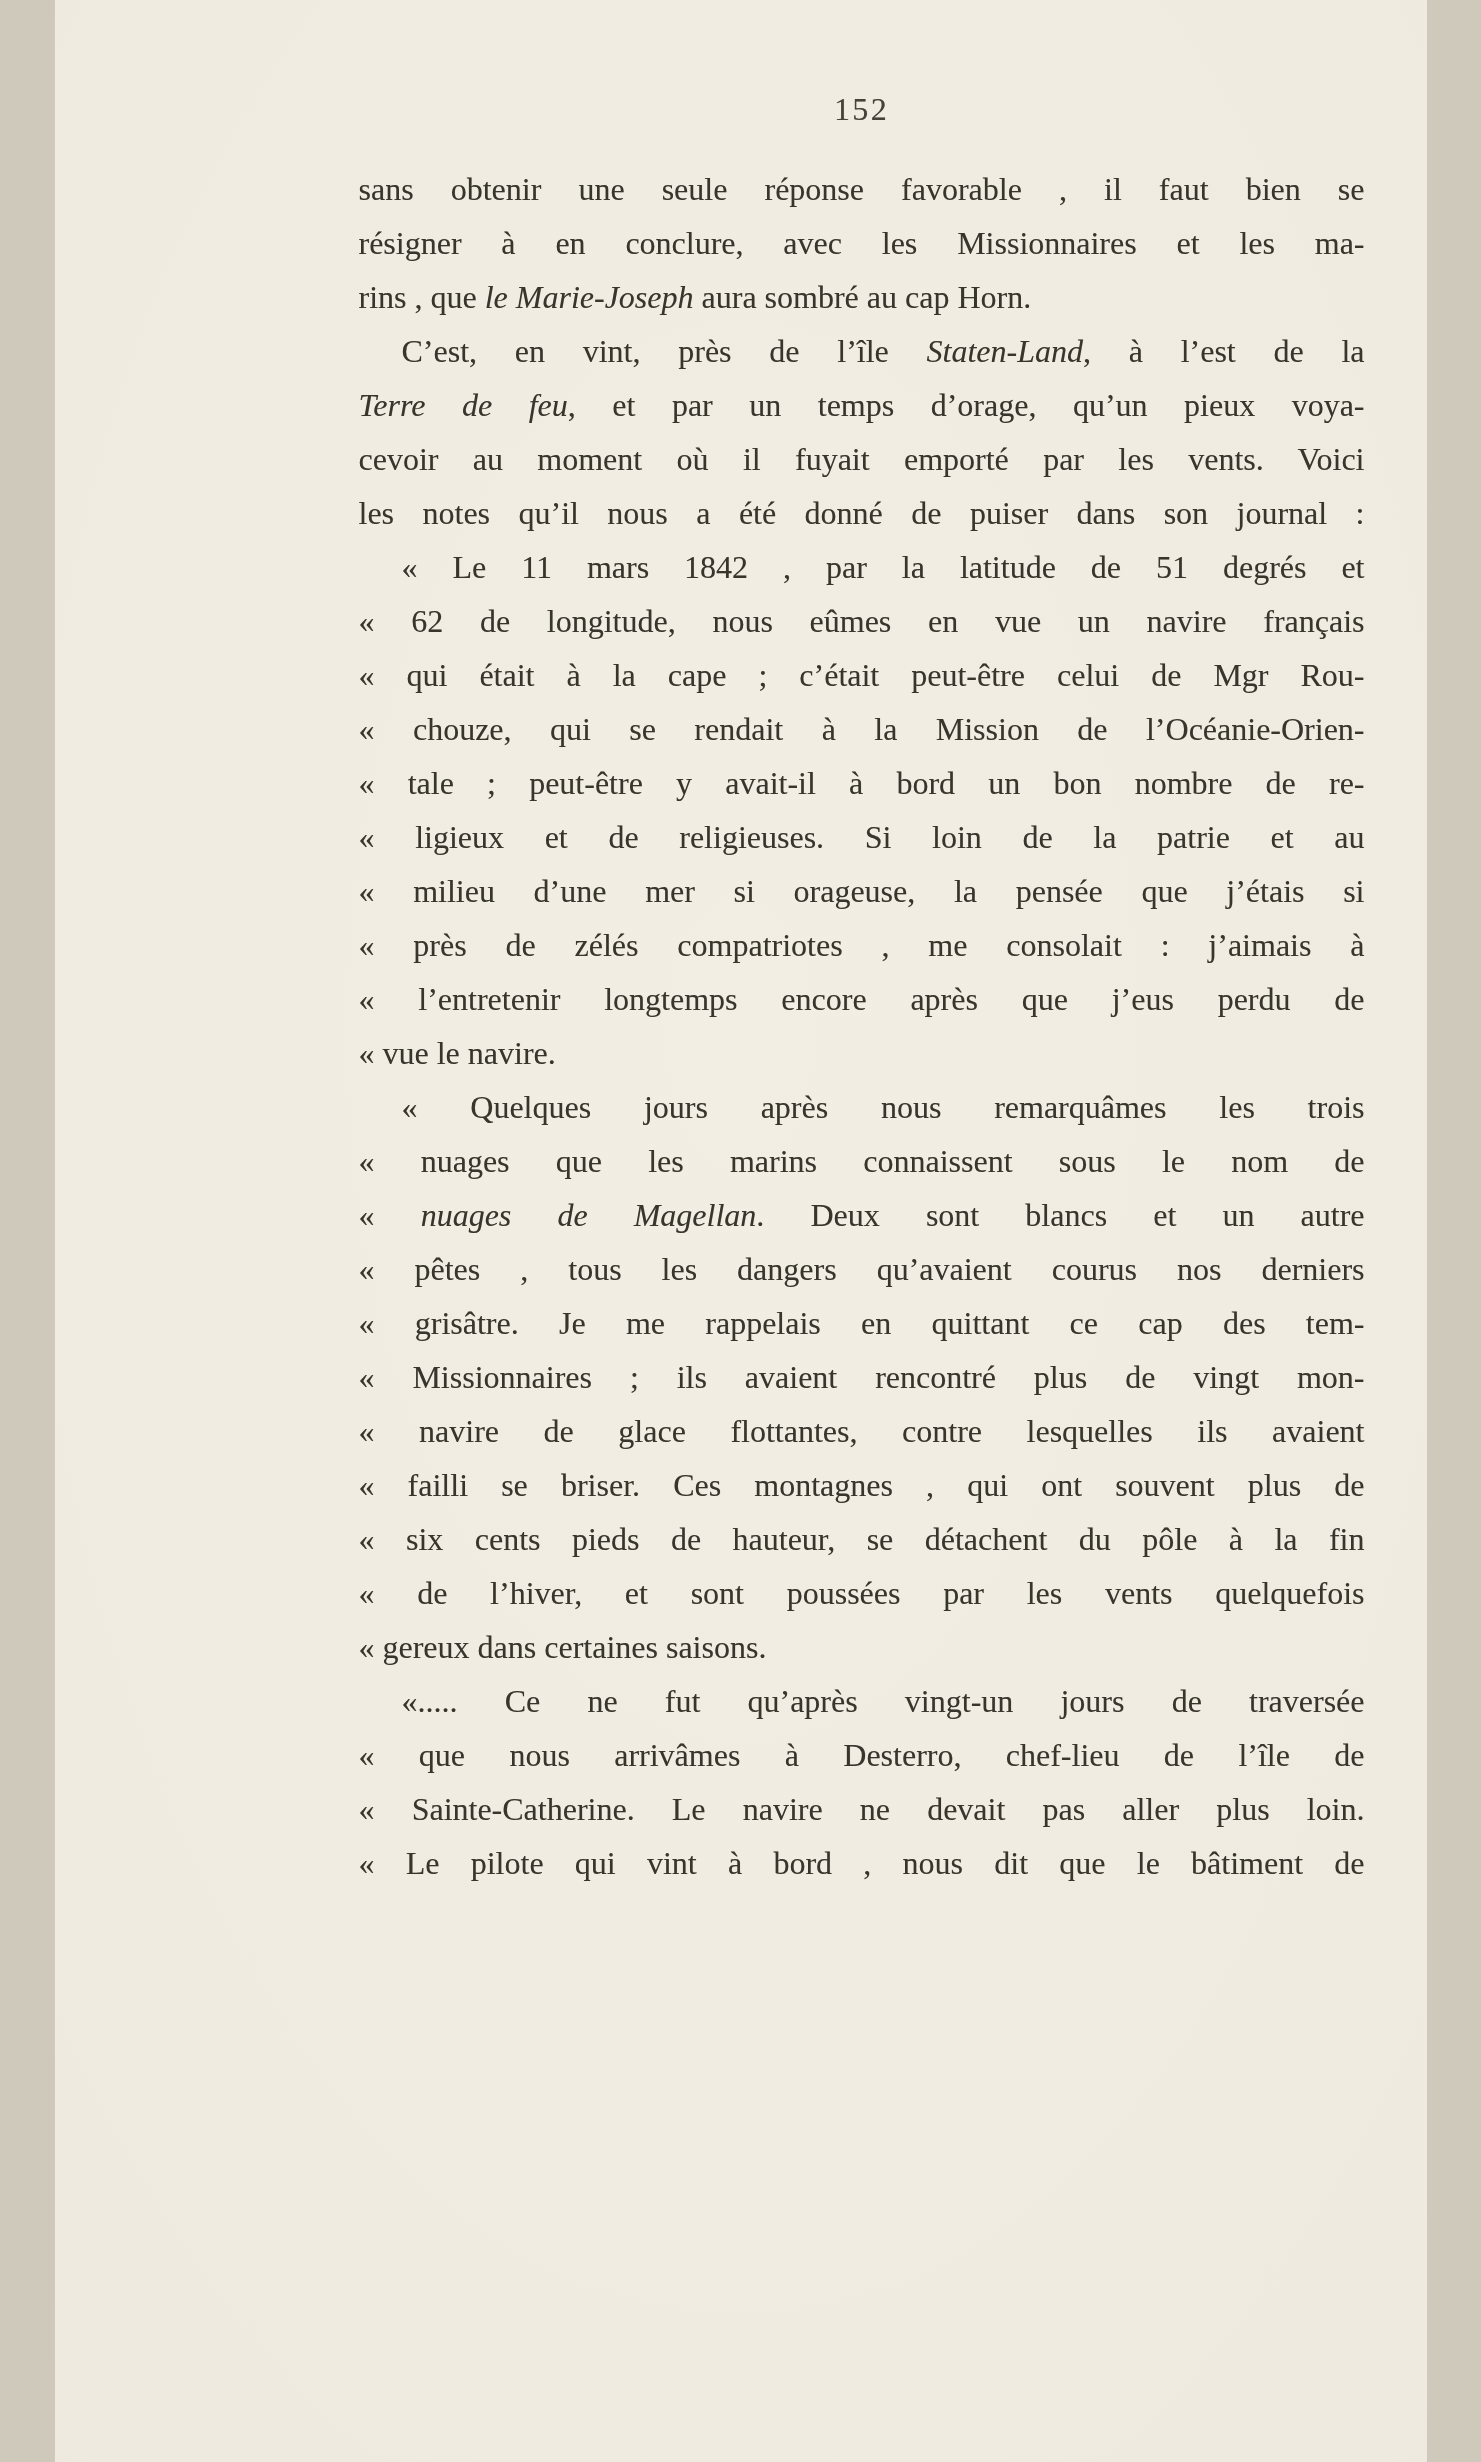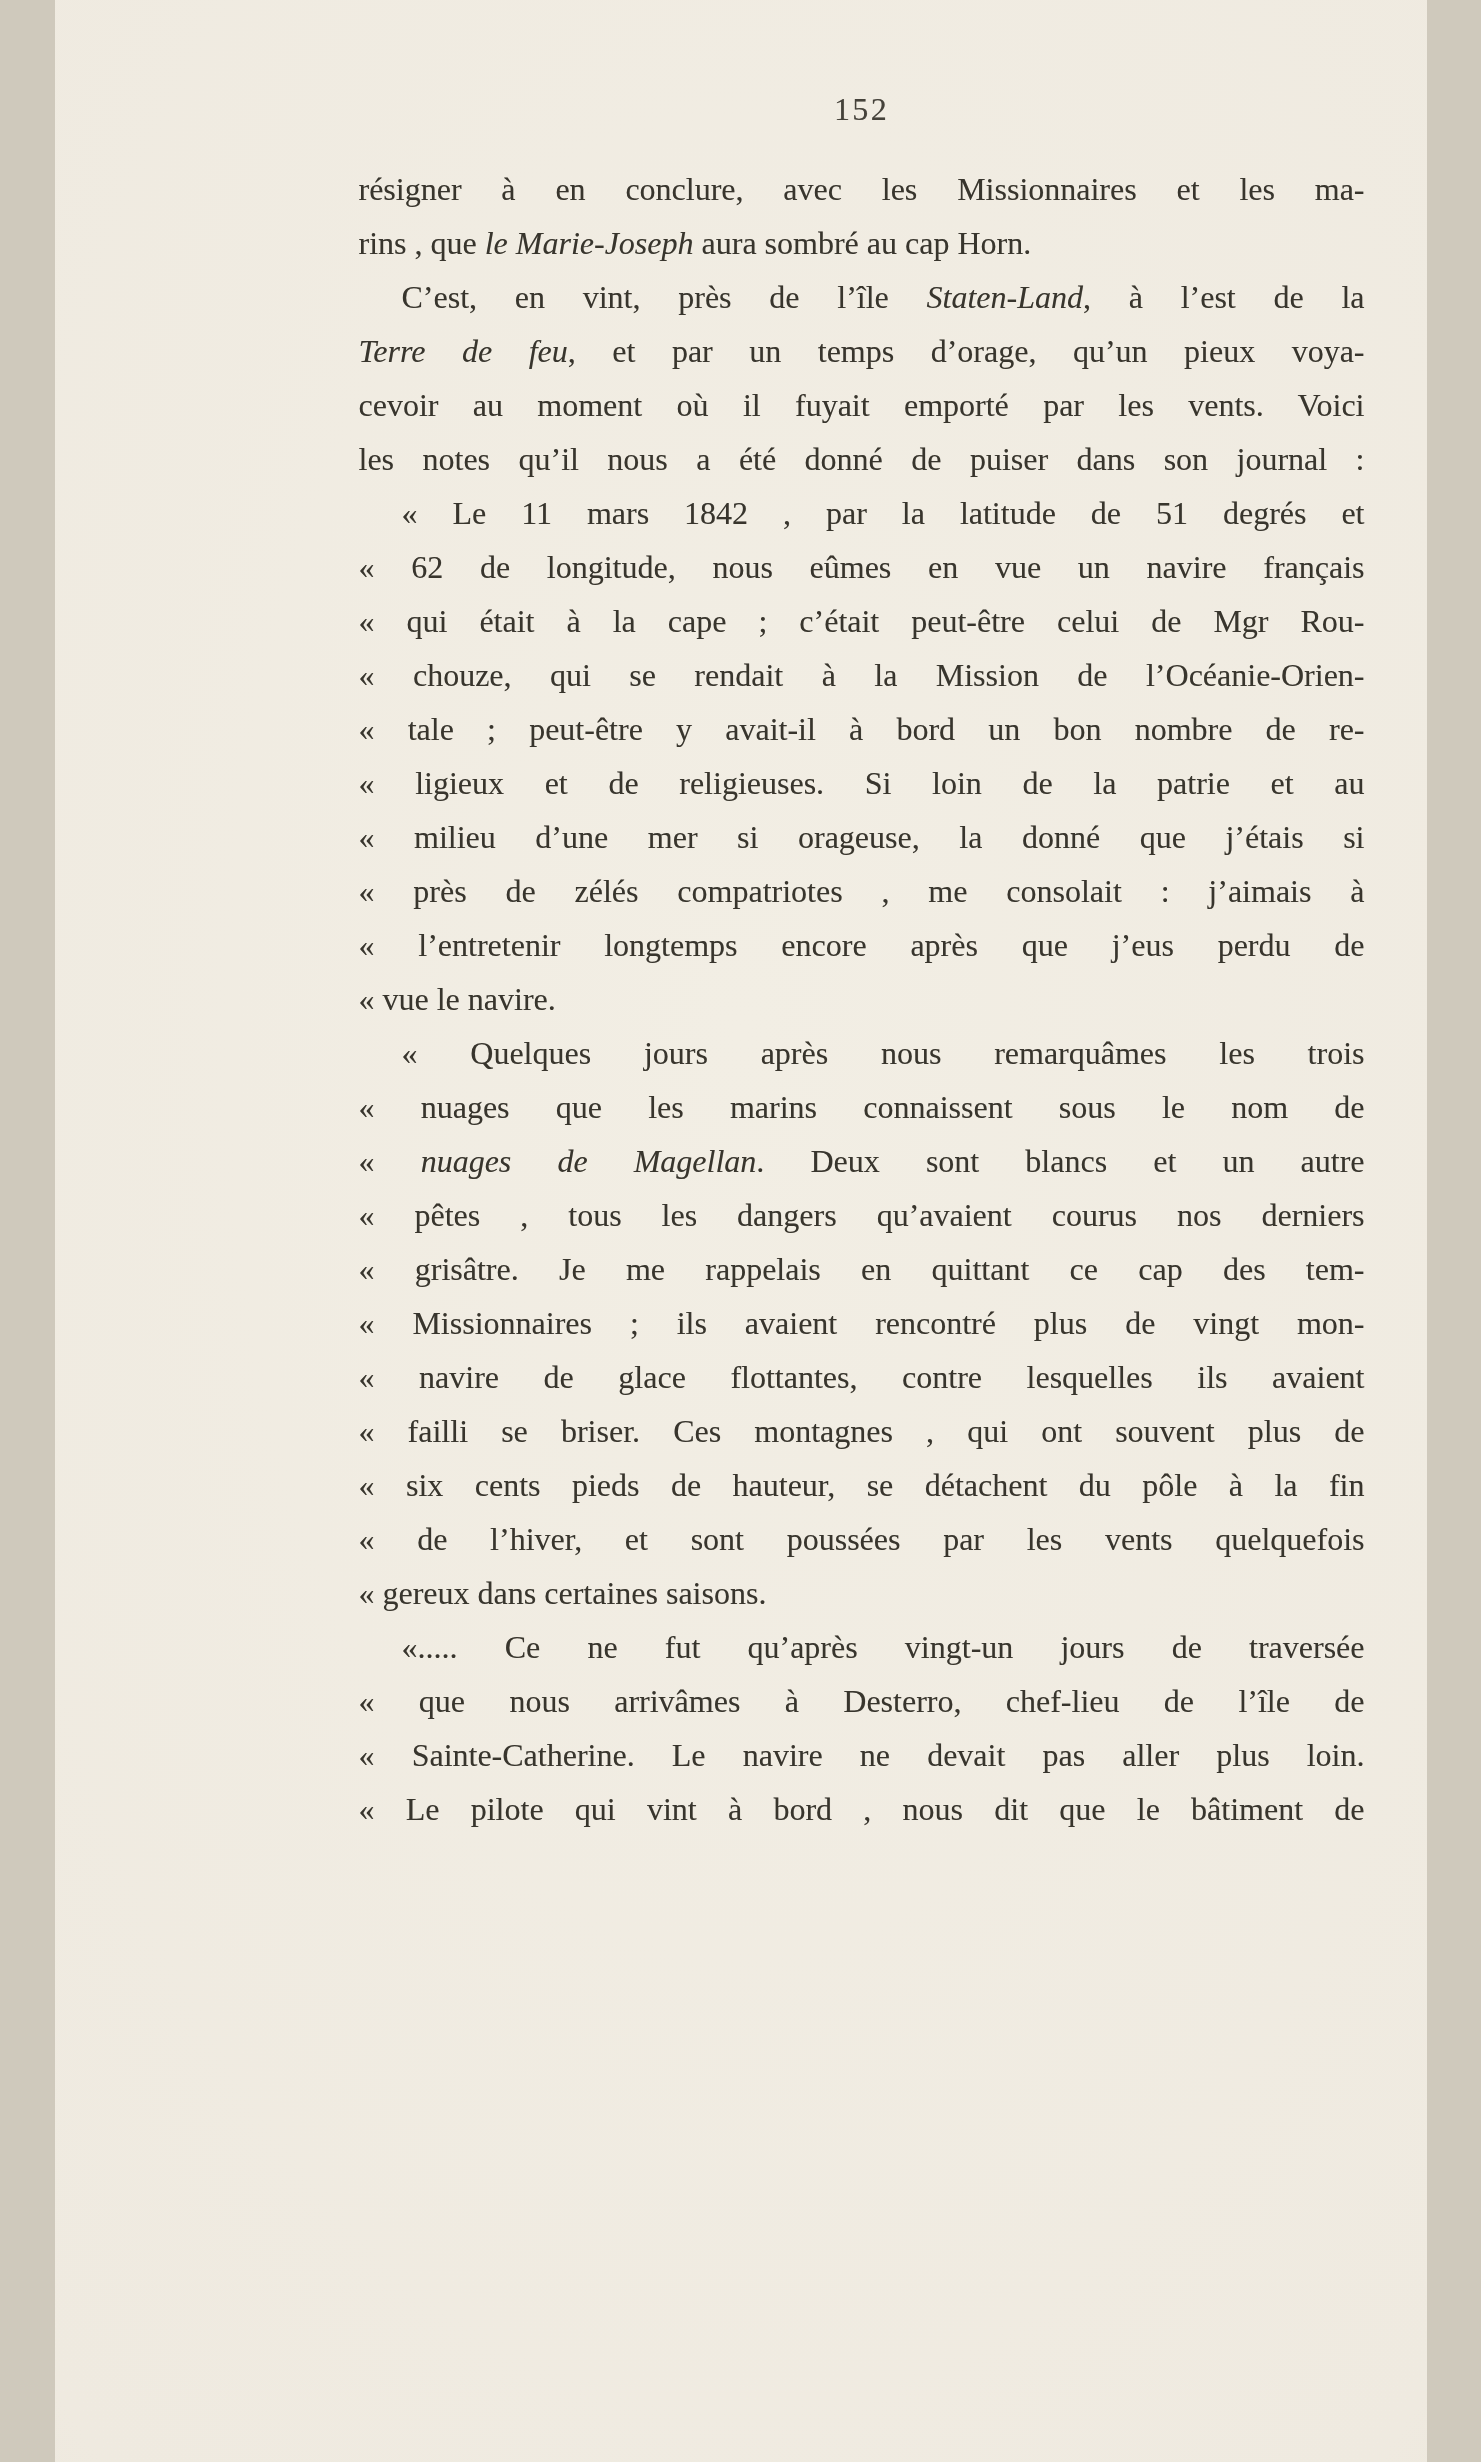--- a/index.html
+++ b/index.html
@@ -55,33 +55,34 @@
 </head>
 <body>
 
 <div class="page">
   <div class="artifact a1"></div>
   <div class="artifact a2"></div>
 
   <div class="page-number">152</div>
 
   <div class="text-block">
+      <div class="line just"><span>sans obtenir une seule réponse favorable , il faut bien se</span></div>
       <div class="line just"><span>résigner à en conclure, avec les Missionnaires et les ma-</span></div>
       <div class="line"><span>rins , que </span><span class="it">le Marie-Joseph</span><span> aura sombré au cap Horn.</span></div>
       <div class="line just indent"><span>C’est, en vint, près de l’île </span><span class="it">Staten-Land</span><span>, à l’est de la</span></div>
       <div class="line just"><span class="it">Terre de feu</span><span>, et par un temps d’orage, qu’un pieux voya-</span></div>
       <div class="line just"><span>cevoir au moment où il fuyait emporté par les vents. Voici</span></div>
       <div class="line just"><span>les notes qu’il nous a été donné de puiser dans son journal :</span></div>
       <div class="line just indent"><span>« Le 11 mars 1842 , par la latitude de 51 degrés et</span></div>
       <div class="line just"><span>« 62 de longitude, nous eûmes en vue un navire français</span></div>
       <div class="line just"><span>« qui était à la cape ; c’était peut-être celui de Mgr Rou-</span></div>
       <div class="line just"><span>« chouze, qui se rendait à la Mission de l’Océanie-Orien-</span></div>
       <div class="line just"><span>« tale ; peut-être y avait-il à bord un bon nombre de re-</span></div>
       <div class="line just"><span>« ligieux et de religieuses. Si loin de la patrie et au</span></div>
-      <div class="line just"><span>« milieu d’une mer si orageuse, la donné que j’étais si</span></div>
+      <div class="line just"><span>« milieu d’une mer si orageuse, la pensée que j’étais si</span></div>
       <div class="line just"><span>« près de zélés compatriotes , me consolait : j’aimais à</span></div>
       <div class="line just"><span>« l’entretenir longtemps encore après que j’eus perdu de</span></div>
       <div class="line"><span>« vue le navire.</span></div>
       <div class="line just indent"><span>« Quelques jours après nous remarquâmes les trois</span></div>
       <div class="line just"><span>« nuages que les marins connaissent sous le nom de</span></div>
       <div class="line just"><span>« </span><span class="it">nuages de Magellan</span><span>. Deux sont blancs et un autre</span></div>
       <div class="line just"><span>« pêtes , tous les dangers qu’avaient courus nos derniers</span></div>
       <div class="line just"><span>« grisâtre. Je me rappelais en quittant ce cap des tem-</span></div>
       <div class="line just"><span>« Missionnaires ; ils avaient rencontré plus de vingt mon-</span></div>
       <div class="line just"><span>« navire de glace flottantes, contre lesquelles ils avaient</span></div>

